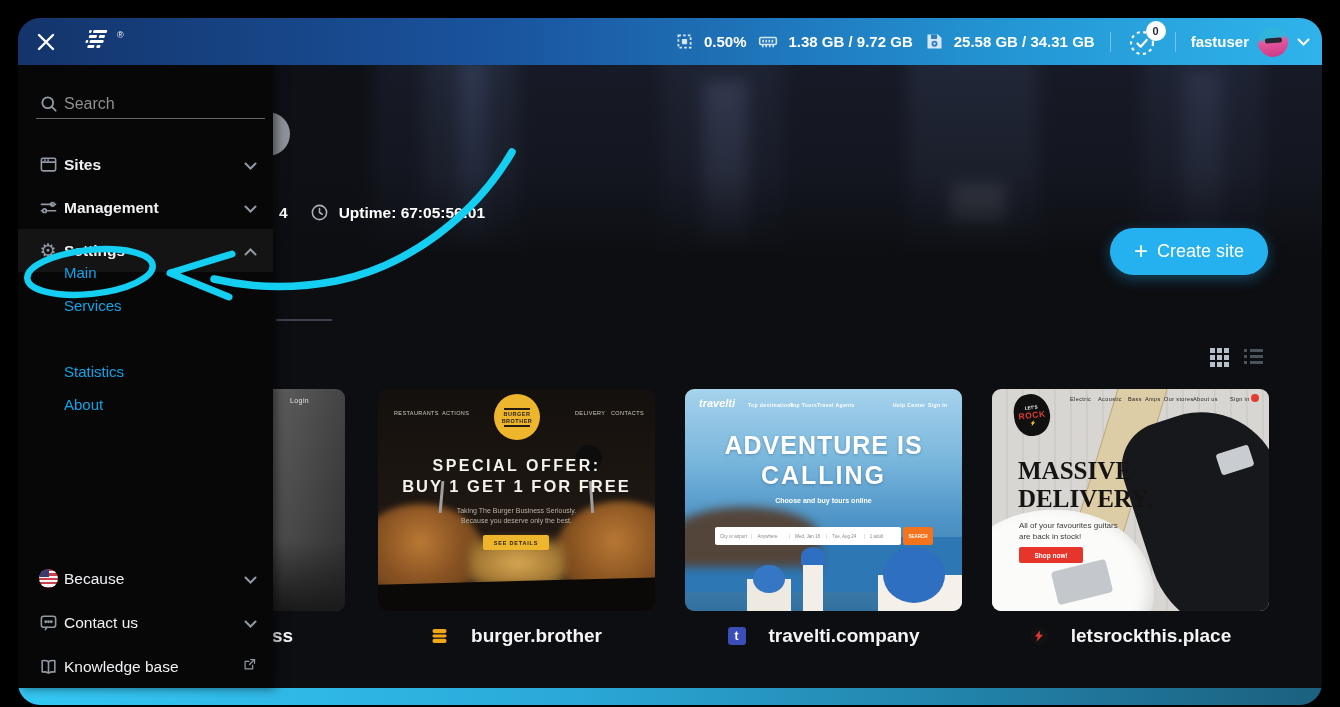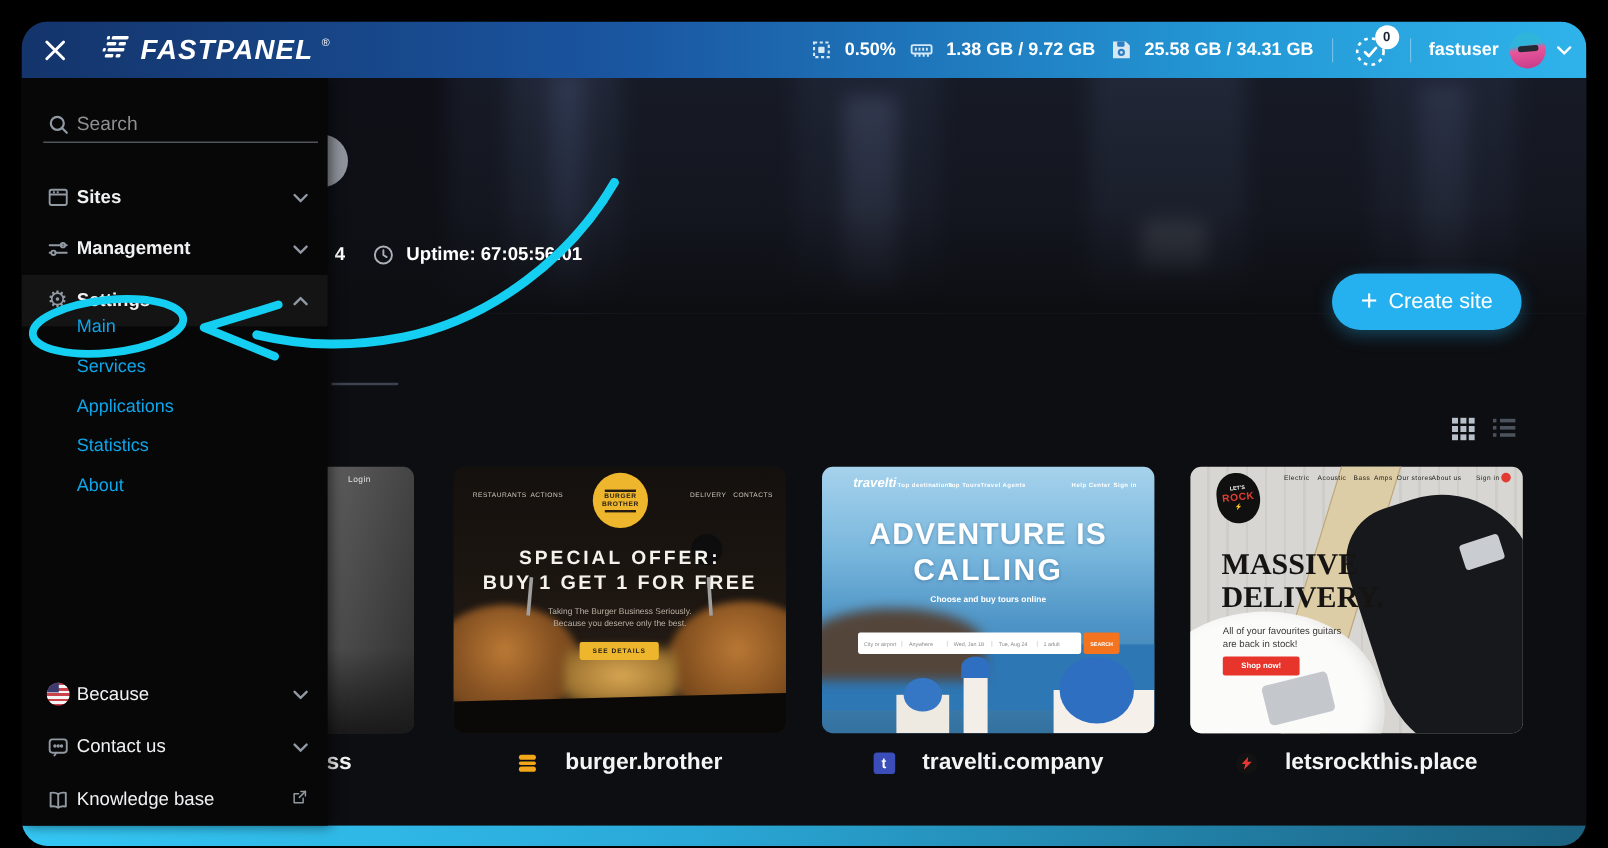--- a/index.html
+++ b/index.html
@@ -178,21 +178,21 @@
 
     <div class="card" style="left:667px;background:linear-gradient(180deg,#a6d2ec 0%,#7cb9de 30%,#4f95c7 58%,#33719f 100%);">
       <div class="abs" style="left:0;top:148px;width:277px;height:55px;background:#2d77b5;"></div>
       <div class="abs" style="left:-15px;top:118px;width:150px;height:60px;background:#54453a;border-radius:50% 50% 0 0;filter:blur(5px);"></div>
       <div class="abs" style="left:118px;top:168px;width:20px;height:54px;background:#f3efe8;"></div>
       <div class="abs" style="left:116px;top:158px;width:24px;height:18px;background:#2f6fc1;border-radius:50% 50% 0 0;"></div>
       <div class="abs" style="left:193px;top:186px;width:84px;height:36px;background:#f5f1ea;"></div>
       <div class="abs" style="left:198px;top:158px;width:62px;height:56px;background:#2f6fc1;border-radius:50%;"></div>
       <div class="abs" style="left:62px;top:190px;width:44px;height:32px;background:#efeae1;"></div>
       <div class="abs" style="left:68px;top:176px;width:32px;height:28px;background:#3577c4;border-radius:50%;"></div>
-      <span class="abs" style="left:14px;top:8px;color:#fff;font-size:11px;font-weight:bold;font-style:italic;margin-left:12px;">travelti</span>
+      <span class="abs" style="left:14px;top:8px;color:#fff;font-size:11px;font-weight:bold;font-style:italic;">travelti</span>
       <span class="tiny" style="left:63px;top:13px;color:#fff;font-size:5px;font-weight:bold;">Top destinations</span>
       <span class="tiny" style="left:105px;top:13px;color:#fff;font-size:5px;font-weight:bold;">Top Tours</span>
       <span class="tiny" style="left:132px;top:13px;color:#fff;font-size:5px;font-weight:bold;">Travel Agents</span>
       <span class="tiny" style="left:208px;top:13px;color:#fff;font-size:5px;font-weight:bold;">Help Center</span>
       <span class="tiny" style="left:243px;top:13px;color:#fff;font-size:5px;font-weight:bold;">Sign in</span>
       <div class="abs" style="left:0;top:42px;width:277px;text-align:center;color:#fff;font-size:25px;font-weight:bold;letter-spacing:1px;text-shadow:0 1px 3px rgba(0,40,80,.3);">ADVENTURE IS</div>
       <div class="abs" style="left:0;top:72px;width:277px;text-align:center;color:#fff;font-size:25px;font-weight:bold;letter-spacing:2px;text-shadow:0 1px 3px rgba(0,40,80,.3);">CALLING</div>
       <div class="abs" style="left:0;top:108px;width:277px;text-align:center;color:#fff;font-size:7px;font-weight:bold;">Choose and buy tours online</div>
       <div class="abs" style="left:30px;top:138px;width:186px;height:18px;background:#fff;border-radius:2px;display:flex;align-items:center;">
         <span style="flex:1;font-size:4.5px;color:#8a8a8a;padding-left:5px;border-right:1px solid #e2e2e2;">City or airport</span>
@@ -328,23 +328,20 @@
       <span class="chev"><svg width="13" height="8" viewBox="0 0 13 8" fill="none" stroke="#9199a3" stroke-width="2" stroke-linecap="round">
             <path d="M1.5 6.5 6.5 1.5 11.5 6.5"></path>
           </svg></span>
     </div>
 
     <div class="sb-sub" style="top:191px;">
         <span class="lbl">Main</span>
       </div>
     <div class="sb-sub" style="top:224px;">
         <span class="lbl">Services</span>
-      </div>
-    <div class="sb-sub" style="top:257px;">
-        <span class="lbl">Applications</span>
       </div>
     <div class="sb-sub" style="top:290px;">
         <span class="lbl">Statistics</span>
       </div>
     <div class="sb-sub" style="top:323px;">
         <span class="lbl">About</span>
       </div>
 
     <div class="sb-item" style="top:492px;">
       <span class="ic">
@@ -404,21 +401,20 @@
           <rect x="10" y="2" width="14" height="3" rx="1.2"></rect>
             <rect x="6" y="2" width="2.5" height="3" rx="1"></rect>
           <rect x="7" y="7" width="8" height="3" rx="1.2"></rect>
             <rect x="17" y="7" width="6" height="3" rx="1.2"></rect>
           <rect x="9" y="12" width="14" height="3" rx="1.2"></rect>
             <rect x="5" y="12" width="2.5" height="3" rx="1"></rect>
           <rect x="8" y="17" width="7" height="3" rx="1.2"></rect>
             <rect x="17" y="17" width="4" height="3" rx="1.2"></rect>
         </g>
       </svg>
-      <span class="tb-logo-text">FASTPANEL</span>
       <span class="tb-logo-reg">®</span>
     </span>
 
     <div class="tb-right">
       <span class="tb-stat">
         <svg width="21" height="21" viewBox="0 0 24 24">
             <rect x="5" y="5" width="14" height="14" fill="none" stroke="#d6e7f6" stroke-width="2" stroke-dasharray="3 2.4"></rect>
             <rect x="9" y="9" width="6" height="6" rx="1" fill="#d6e7f6"></rect>
           </svg>
         <span>0.50%</span>

